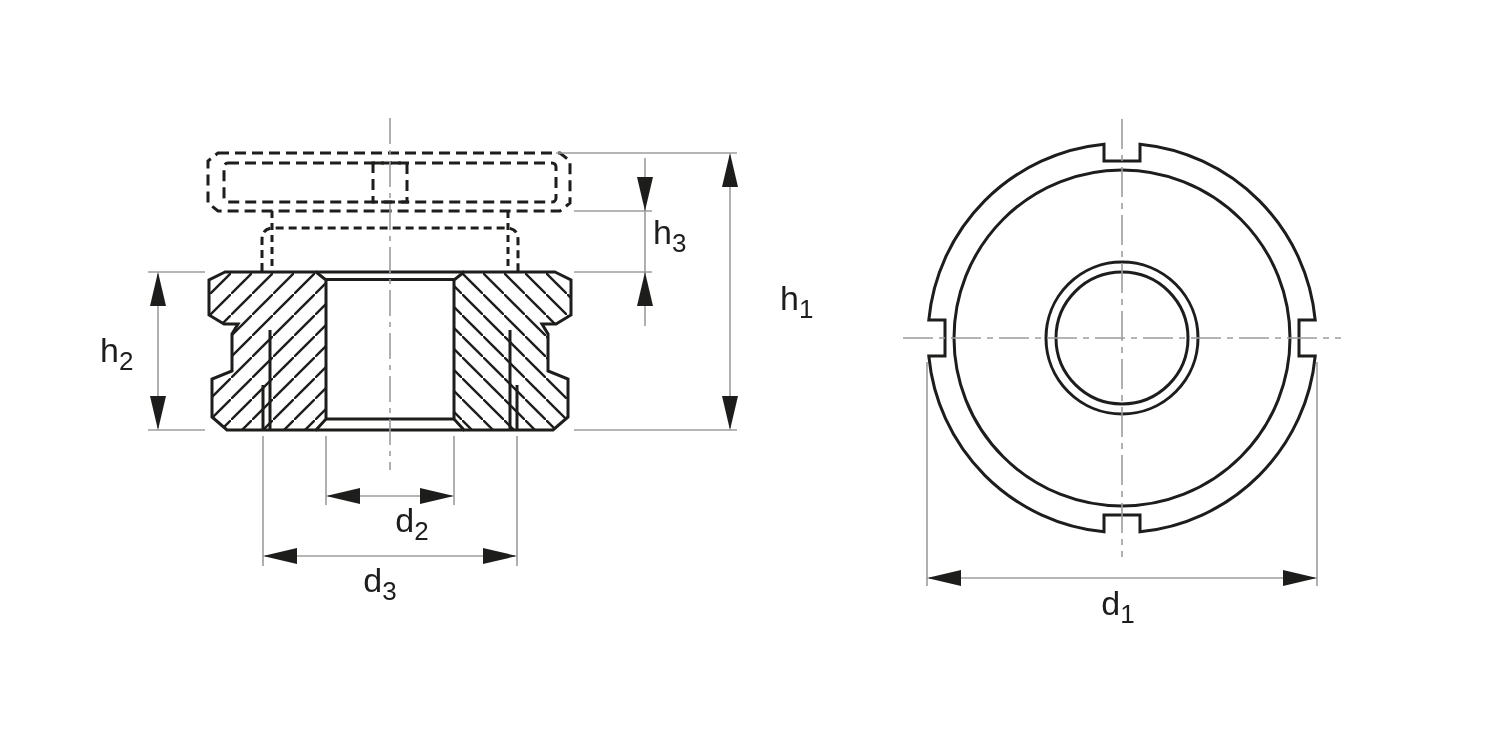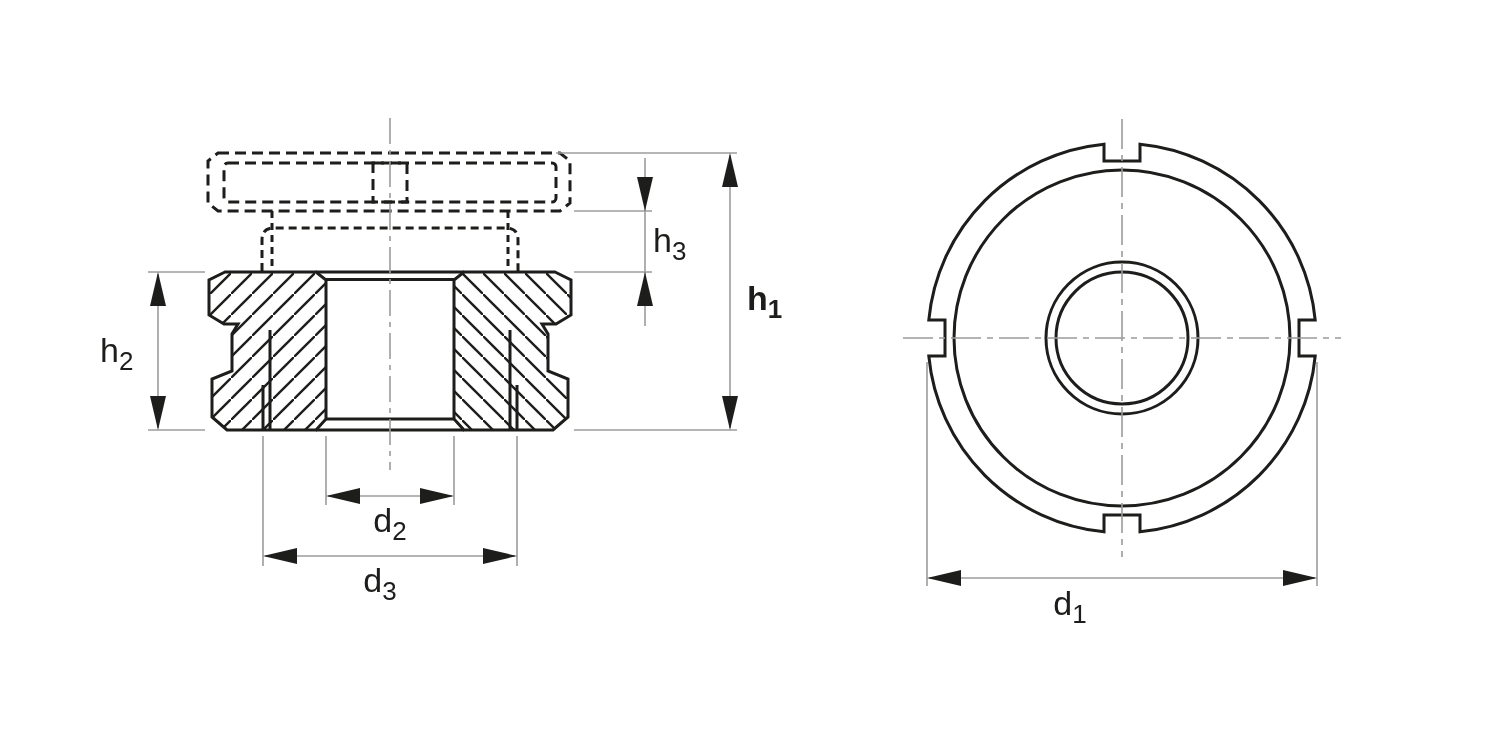--- a/index.html
+++ b/index.html
@@ -127,25 +127,25 @@
         <line x1="1317" y1="362" x2="1317" y2="586"></line>
         <line x1="929" y1="578" x2="1315" y2="578"></line>
       </g>
       <g fill="#1d1d1b" stroke="none">
         <polygon points="927,578 961,570 961,586"></polygon>
         <polygon points="1317,578 1283,570 1283,586"></polygon>
       </g>
     </g>
   </svg>
 
-  <div class="dim-label" style="left:653px; top:223px;"><span>h</span><sub>3</sub></div>
+  <div class="dim-label" style="left:653px; top:215px;"><span>h</span><sub>3</sub></div>
 
-  <div class="dim-label" style="left:747px; top:281px;font-weight:bold;"><span>h</span><sub>1</sub></div>
+  <div class="dim-label" style="left:780px; top:281px;"><span>h</span><sub>1</sub></div>
 
   <div class="dim-label" style="left:100px; top:333px;"><span>h</span><sub>2</sub></div>
 
-  <div class="dim-label center-x" style="left:390px; top:503px;"><span>d</span><sub>2</sub></div>
+  <div class="dim-label center-x" style="left:412px; top:503px;"><span>d</span><sub>2</sub></div>
 
   <div class="dim-label center-x" style="left:380px; top:563px;"><span>d</span><sub>3</sub></div>
 
-  <div class="dim-label center-x" style="left:1070px; top:586px;"><span>d</span><sub>1</sub></div>
+  <div class="dim-label center-x" style="left:1118px; top:586px;"><span>d</span><sub>1</sub></div>
 
 </div>
 
 </body></html>

